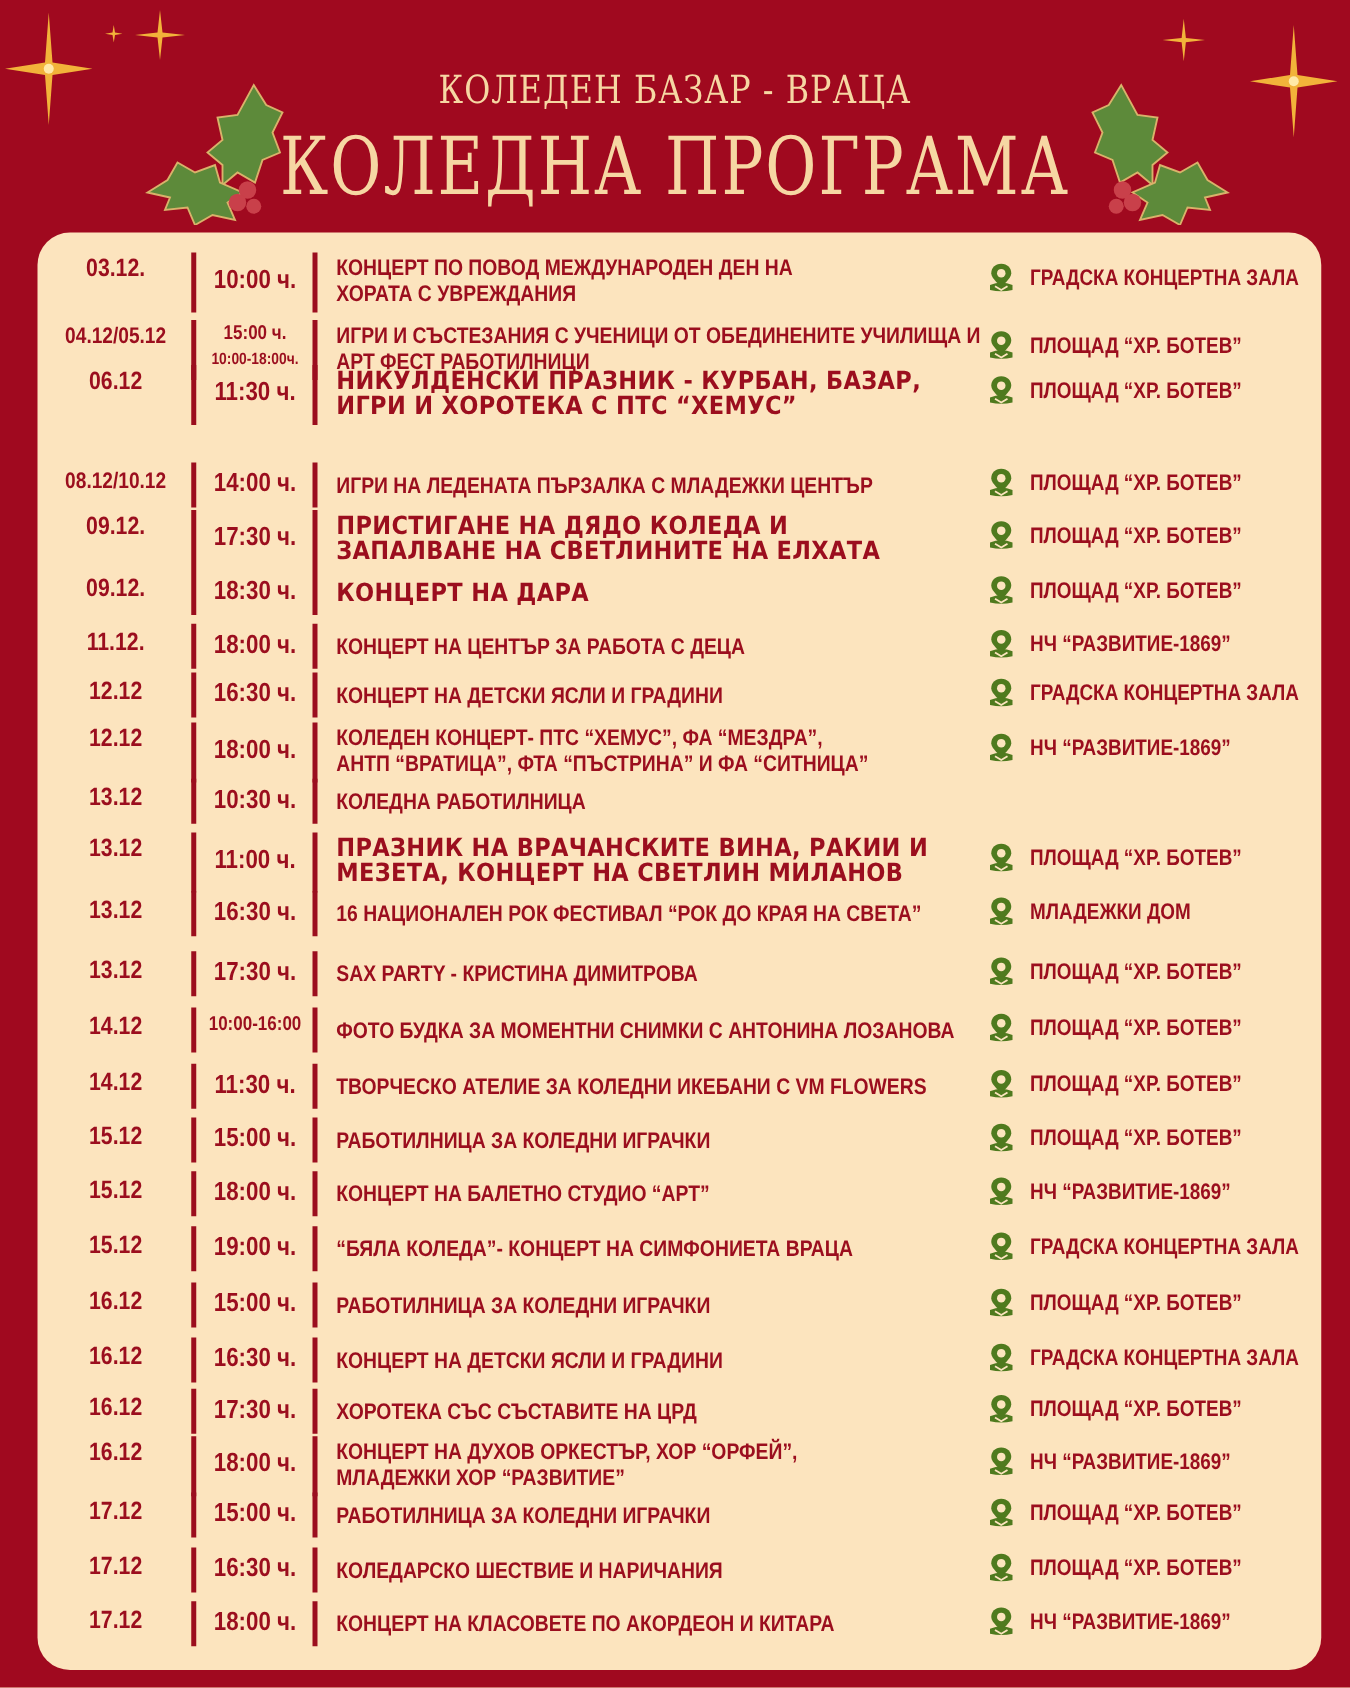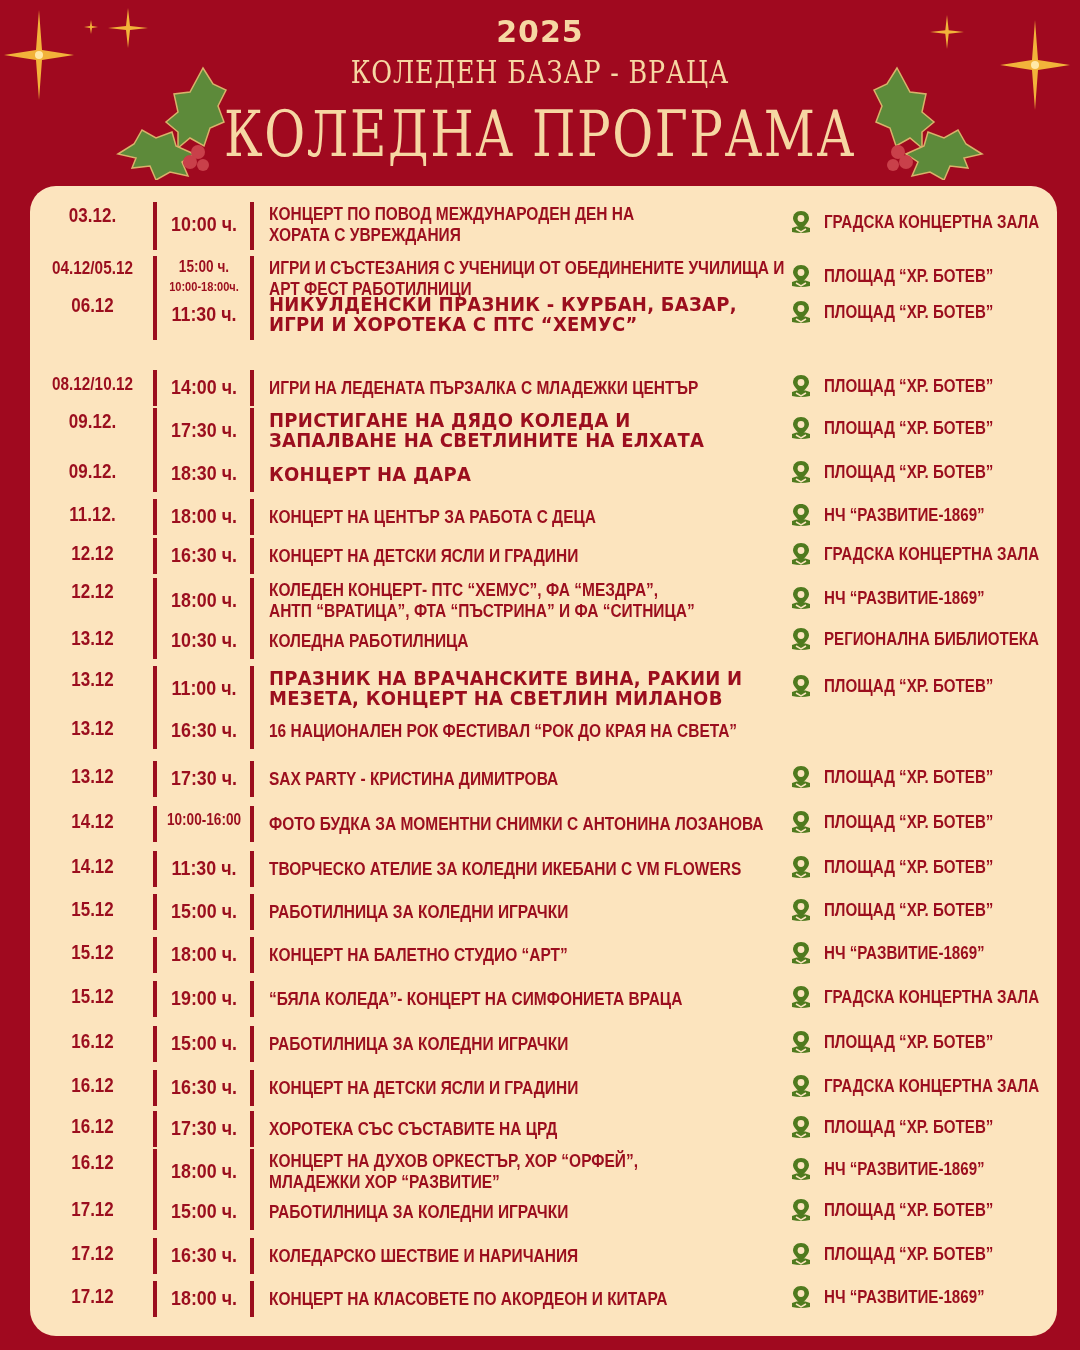--- a/index.html
+++ b/index.html
@@ -98,21 +98,20 @@
   </svg>
 
   <svg class="holly" style="left:862px;top:62px" width="130" height="118" viewBox="0 0 130 118">
     <path d="M35 6 L25 22 L12 28 L20 44 L14 60 L28 66 L34 84 L48 76 L60 86 L60 70 L72 60 L60 50 L64 32 L48 30 Z" fill="#5D8A3A" stroke="#D9B26A" stroke-width="1.5"></path>
     <path d="M120 92 L104 82 L96 68 L82 76 L66 70 L62 84 L44 92 L56 100 L50 114 L68 110 L82 118 L88 104 L106 106 L102 96 Z" fill="#5D8A3A" stroke="#D9B26A" stroke-width="1.5"></path>
     <circle cx="36" cy="90" r="7" fill="#C9404A"></circle>
     <circle cx="44" cy="100" r="7" fill="#C9404A"></circle>
     <circle cx="31" cy="103" r="6" fill="#C9404A"></circle>
   </svg>
 
-  <div class="year">2025</div>
   <div class="subtitle">КОЛЕДЕН БАЗАР - ВРАЦА</div>
   <div class="title">КОЛЕДНА ПРОГРАМА</div>
 </div>
 
 <div class="card" id="card">
     <div class="row" style="top: 16px; height: 48px;">
       <div class="date" style="top:2px;">03.12.</div>
       <div class="bar" style="left:123px;top:0px;height:48px"></div>
       <div class="time" style="top:10px;">10:00 ч.</div>
       <div class="bar" style="left:220px;top:0;height:48px"></div>
@@ -253,26 +252,20 @@
     </div>
     </div>
     <div class="row" style="top: 437px; height: 36px;">
       <div class="date" style="top:4px;">13.12</div>
       <div class="bar" style="left:123px;top:0px;height:36px"></div>
       <div class="time" style="top:5px;">10:30 ч.</div>
       <div class="bar" style="left:220px;top:0;height:36px"></div>
       <div class="event" style="top:8px">
         <div>КОЛЕДНА РАБОТИЛНИЦА</div>
       </div>
-      <div class="venue" style="top:4px">
-      <svg class="pin">
-          <use href="#pin"></use>
-        </svg>
-      <span class="vtext">РЕГИОНАЛНА БИБЛИОТЕКА</span>
-    </div>
     </div>
     <div class="row" style="top: 480px; height: 48px;">
       <div class="date" style="top:2px;">13.12</div>
       <div class="bar" style="left:123px;top:0px;height:48px"></div>
       <div class="time" style="top:10px;">11:00 ч.</div>
       <div class="bar" style="left:220px;top:0;height:48px"></div>
       <div class="event highlight" style="top:2px">
         <div>ПРАЗНИК НА ВРАЧАНСКИТЕ ВИНА, РАКИИ И</div>
         <div>МЕЗЕТА, КОНЦЕРТ НА СВЕТЛИН МИЛАНОВ</div>
       </div>
@@ -284,20 +277,26 @@
     </div>
     </div>
     <div class="row" style="top: 527px; height: 36px;">
       <div class="date" style="top:4px;">13.12</div>
       <div class="bar" style="left:123px;top:0px;height:36px"></div>
       <div class="time" style="top:5px;">16:30 ч.</div>
       <div class="bar" style="left:220px;top:0;height:36px"></div>
       <div class="event" style="top:8px">
         <div>16 НАЦИОНАЛЕН РОК ФЕСТИВАЛ “РОК ДО КРАЯ НА СВЕТА”</div>
       </div>
+      <div class="venue" style="top:4px">
+      <svg class="pin">
+          <use href="#pin"></use>
+        </svg>
+      <span class="vtext">МЛАДЕЖКИ ДОМ</span>
+    </div>
     </div>
     <div class="row" style="top: 575px; height: 36px;">
       <div class="date" style="top:4px;">13.12</div>
       <div class="bar" style="left:123px;top:0px;height:36px"></div>
       <div class="time" style="top:5px;">17:30 ч.</div>
       <div class="bar" style="left:220px;top:0;height:36px"></div>
       <div class="event" style="top:8px">
         <div>SAX PARTY - КРИСТИНА ДИМИТРОВА</div>
       </div>
       <div class="venue" style="top:4px">

